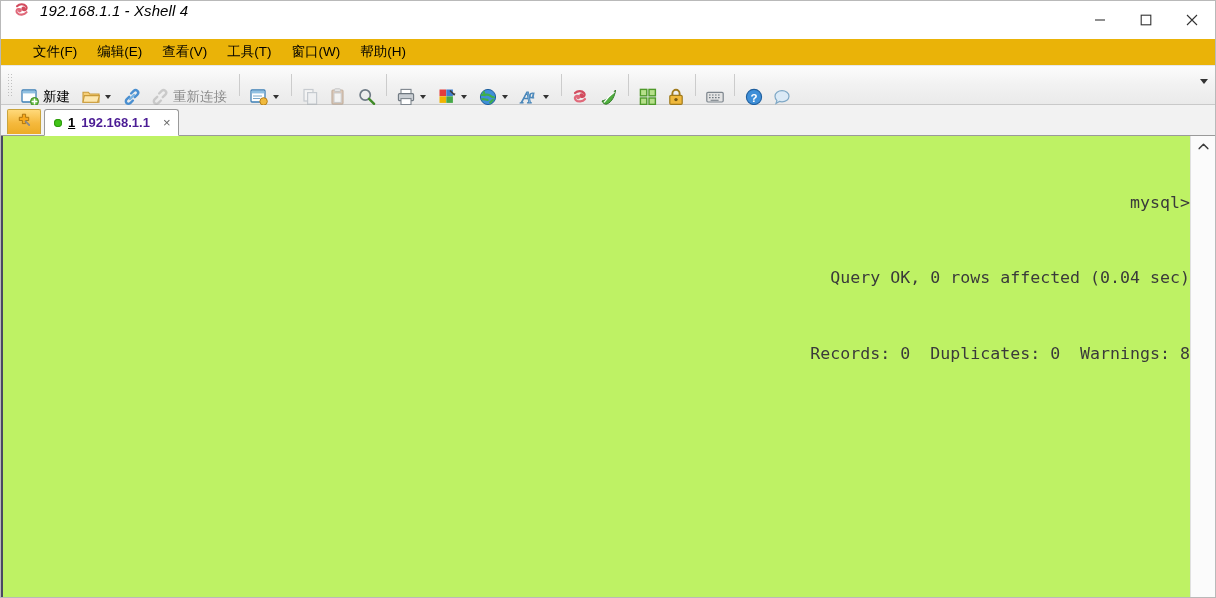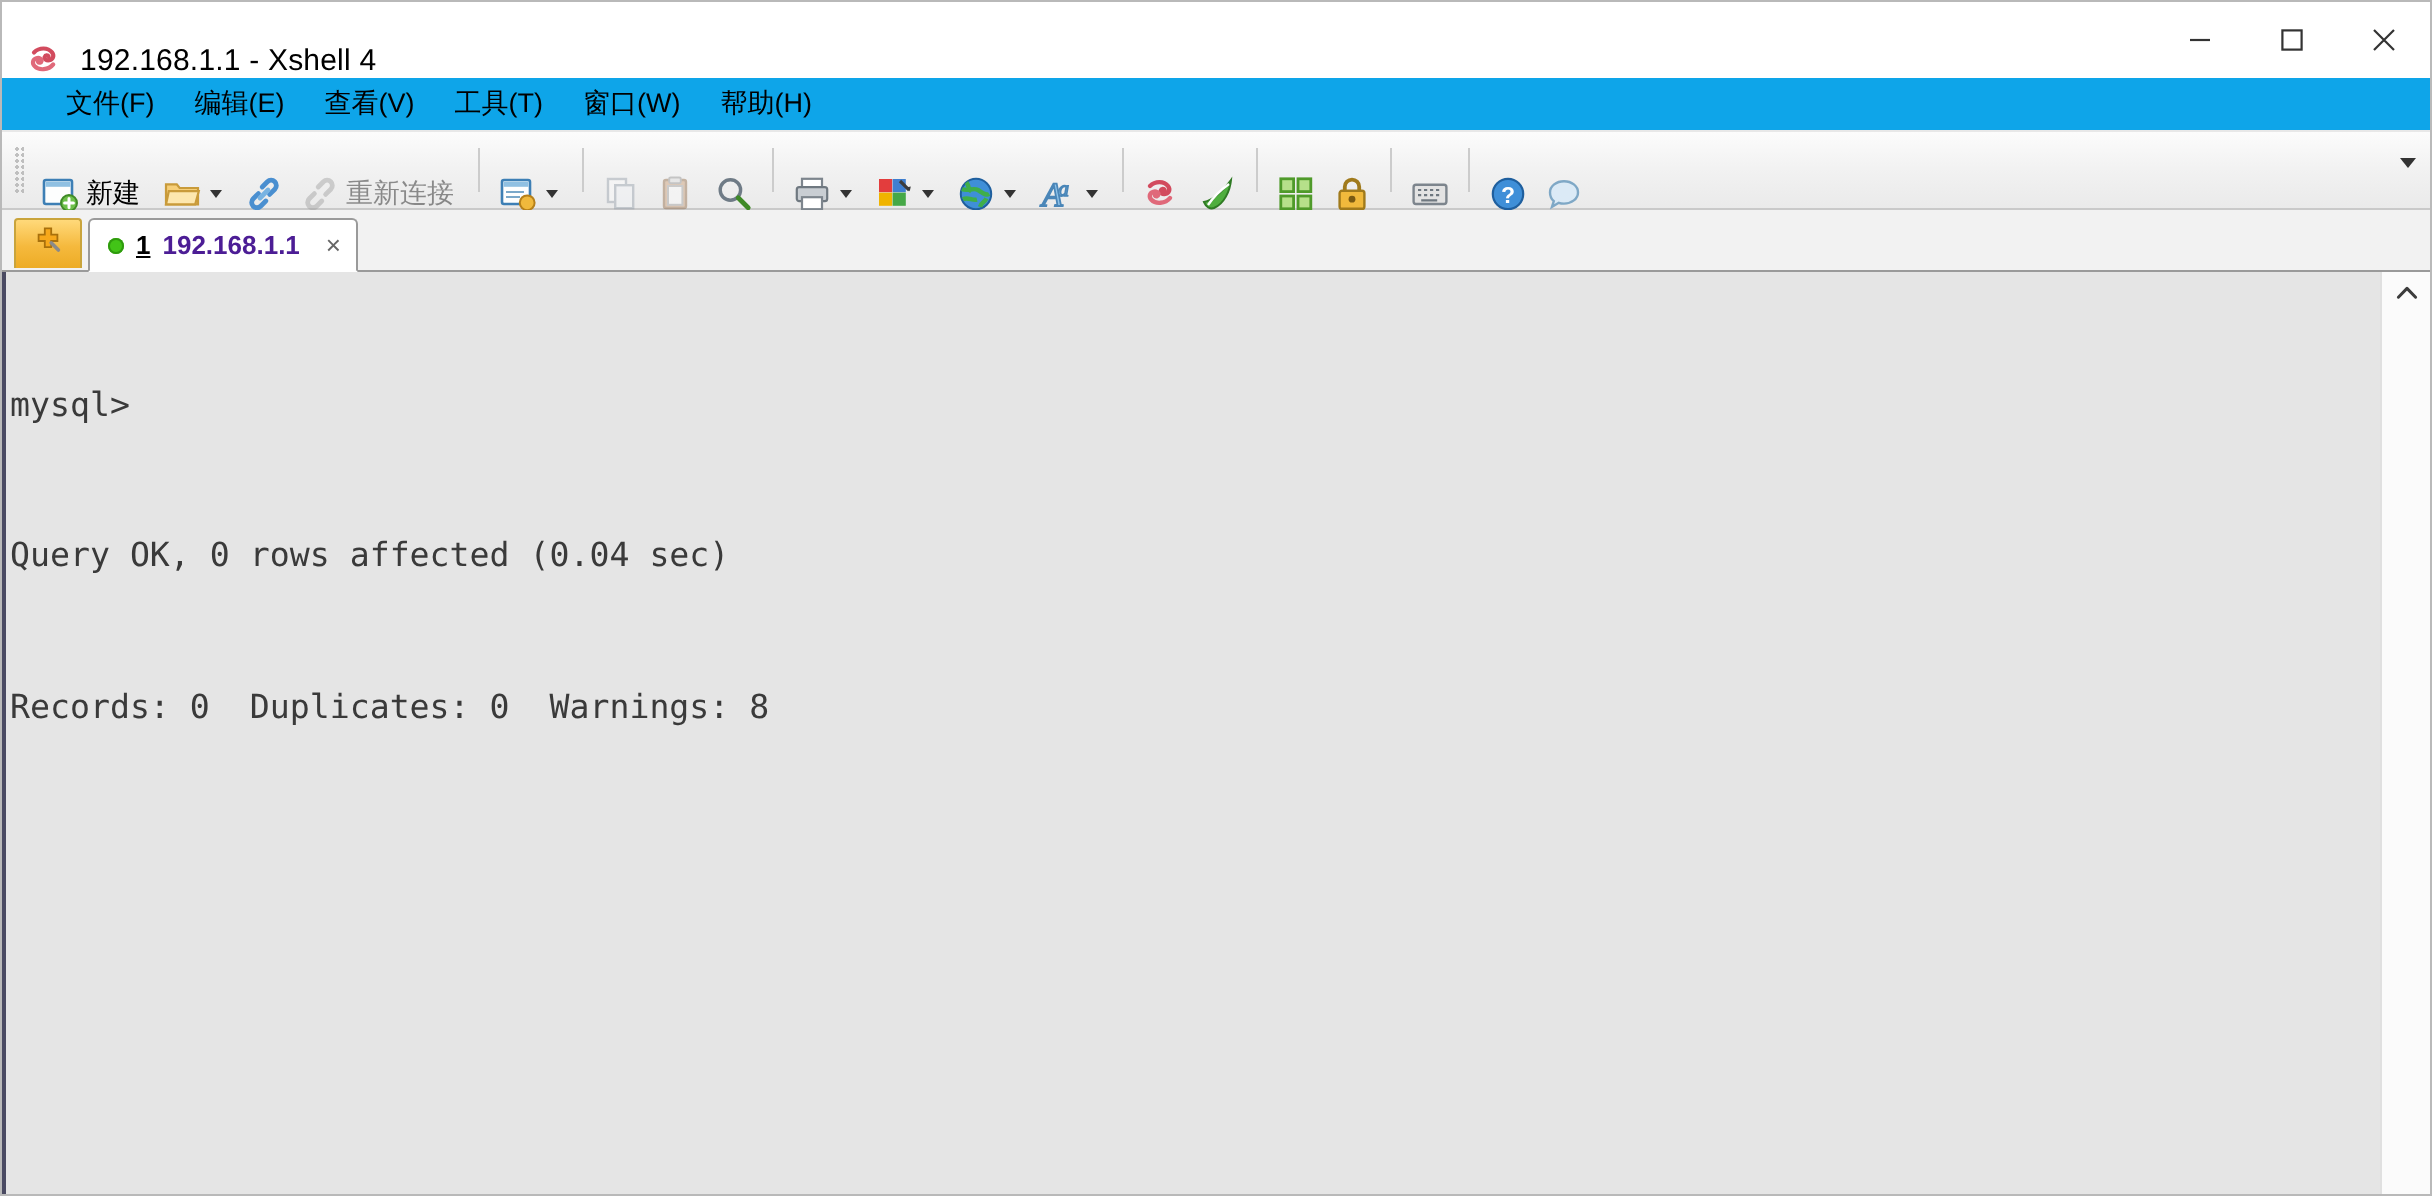--- a/index.html
+++ b/index.html
@@ -6,32 +6,32 @@
   body{
     width:1216px;height:598px;overflow:hidden;
     background:#f0f0f0;
     font-family:"Liberation Sans","DejaVu Sans",sans-serif;
     -webkit-font-smoothing:antialiased;
   }
   .app{width:1216px;height:598px;position:relative;background:#ffffff;display:flex;flex-direction:column;
        border:1px solid #b9b9b9;box-sizing:border-box;}
 
   
-  .titlebar{height:38px;min-height:38px;background:#ffffff;display:flex;align-items:flex-end;
-            position:relative;}
+  .titlebar{height:38px;min-height:38px;background:#ffffff;display:flex;align-items:flex-start;
+            position:relative;font-style:italic;}
   .title-left{display:flex;align-items:center;padding-left:12px;gap:9px;}
   .app-logo{width:18px;height:18px;position:relative;}
   .app-logo svg{display:block;}
   .title-text{font-size:15px;color:#000;letter-spacing:.1px;}
   .win-controls{position:absolute;right:0;top:0;height:38px;display:flex;}
   .win-btn{width:46px;height:38px;display:flex;align-items:center;justify-content:center;cursor:default;}
   .win-btn svg{display:block;}
 
   
-  .menubar{height:26px;min-height:26px;background:#0ea5e9;display:flex;align-items:center;
+  .menubar{height:26px;min-height:26px;background:#eab308;display:flex;align-items:center;
            padding-left:22px;border-bottom:1px solid #e8e8e8;}
   .menu-item{font-size:13.5px;color:#000;padding:3px 10px;cursor:default;white-space:nowrap;}
 
   
   .toolbar{height:38px;min-height:38px;
            background:linear-gradient(180deg,#fcfcfc 0%,#f2f2f2 48%,#eaeaea 100%);
            display:flex;align-items:center;padding-left:6px;position:relative;
            border-bottom:1px solid #c9c9c9;}
   .grip{width:5px;height:24px;margin-right:4px;
         background-image:radial-gradient(circle,#b6b6b6 1px,transparent 1px);
@@ -58,22 +58,22 @@
        border-bottom:1px solid #ffffff;border-radius:3px 3px 0 0;display:flex;align-items:center;
        padding:0 7px 0 9px;gap:6px;cursor:default;}
   .tab-dot{width:8px;height:8px;border-radius:50%;background:#42c417;
            box-shadow:inset 0 0 0 1px #2f9a0e;flex:0 0 auto;}
   .tab-num{font-size:13px;font-weight:bold;color:#000;text-decoration:underline;}
   .tab-title{font-size:13px;font-weight:bold;color:#4c1d95;white-space:nowrap;}
   .tab-close{font-size:13px;color:#666;margin-left:7px;cursor:default;line-height:1;}
 
   
   .term-wrap{flex:1;display:flex;background:#ffffff;position:relative;overflow:hidden;}
-  .term{flex:1;background:#e5e5e5;position:relative;overflow:hidden;
-        border-left:2px solid #4a4a62;box-sizing:border-box;}
+  .term{flex:1;background:#bef264;position:relative;overflow:hidden;
+        border-left:2px solid #4a4a62;box-sizing:border-box;text-align:right;}
   .term-inner{position:absolute;left:0;top:4px;right:0;
         font-family:"DejaVu Sans Mono","Liberation Mono",monospace;
         font-size:16.6px;line-height:25.1px;color:#3a3a3a;white-space:pre;
         letter-spacing:0px;padding-left:2px;}
   .line{height:25.1px;}
 
   
   .sb{width:24px;background:#fbfbfb;border-left:1px solid #e0e0e0;display:flex;
       flex-direction:column;align-items:center;position:relative;}
   .sb-arrow{width:24px;height:20px;display:flex;align-items:center;justify-content:center;cursor:default;}

